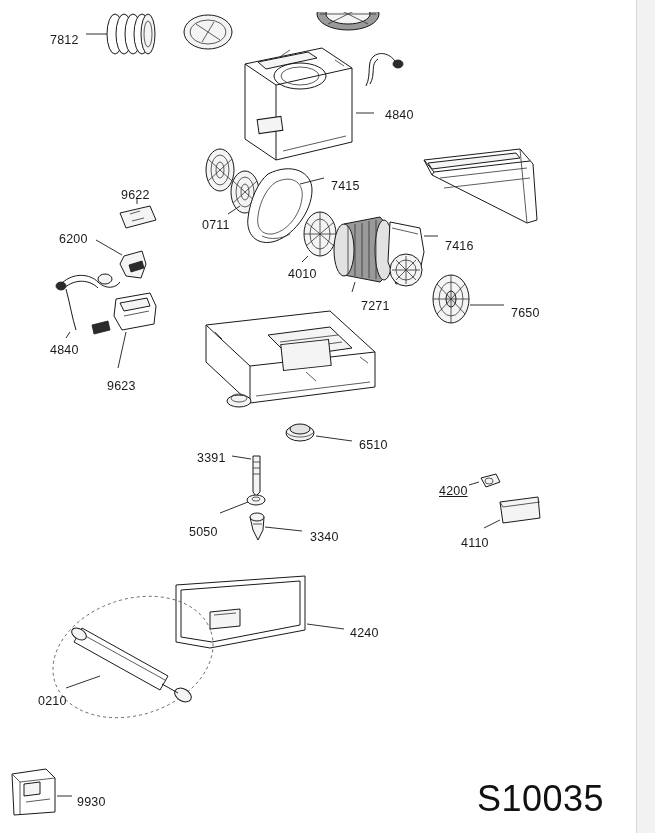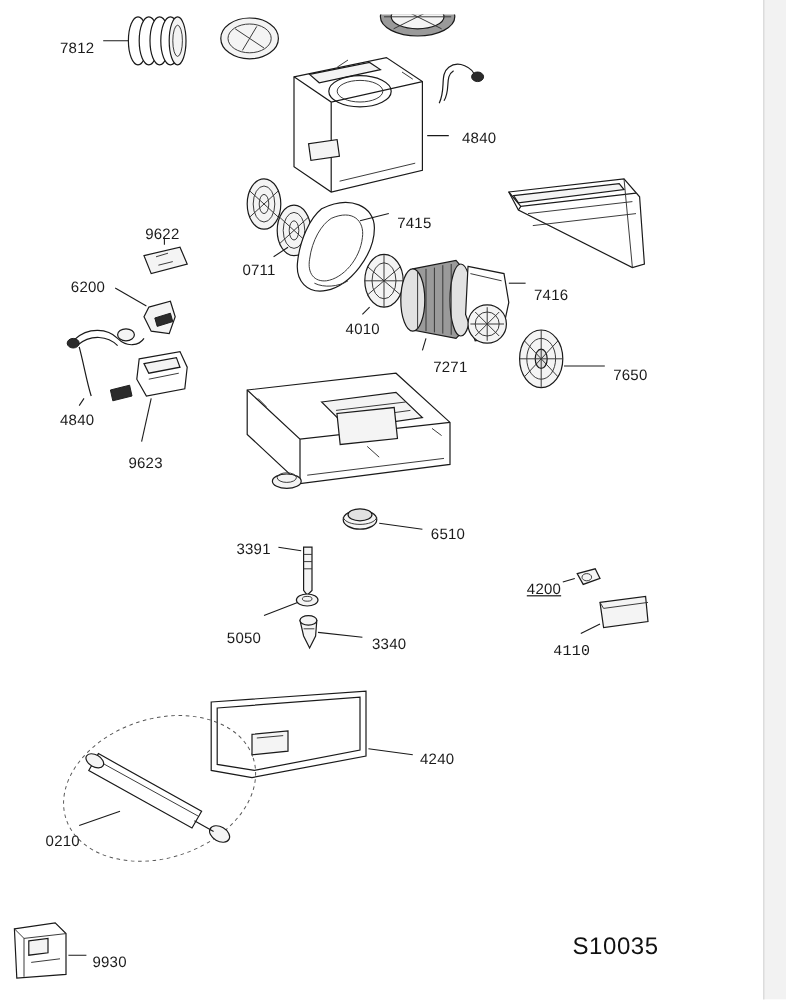--- a/index.html
+++ b/index.html
@@ -55,21 +55,21 @@
     position: absolute;
     font-family: "Liberation Sans", sans-serif;
     font-size: 12.5px;
     color: #1a1a1a;
     white-space: nowrap;
     letter-spacing: 0.2px;
   }
   .diagram-code {
     position: absolute;
     font-family: "Liberation Sans", sans-serif;
-    font-size: 20px;
+    font-size: 36px;
     color: #111111;
     letter-spacing: 0.5px;
     white-space: nowrap;
   }
   .stroke { fill: none; stroke: #1a1a1a; stroke-width: 1; }
   .stroke-thin { fill: none; stroke: #333333; stroke-width: 0.8; }
   .stroke-lead { fill: none; stroke: #1a1a1a; stroke-width: 0.9; }
   .fill-white { fill: #ffffff; stroke: #1a1a1a; stroke-width: 1; }
   .fill-light { fill: #f4f4f4; stroke: #1a1a1a; stroke-width: 1; }
   .fill-mid { fill: #e2e2e2; stroke: #1a1a1a; stroke-width: 1; }
@@ -309,21 +309,21 @@
     <div class="label" style="left:288px; top:255px;">4010</div>
     <div class="label" style="left:334px; top:287px;margin-left:27px;">7271</div>
     <div class="label" style="left:511px; top:294px;">7650</div>
     <div class="label" style="left:50px; top:331px;">4840</div>
     <div class="label" style="left:107px; top:367px;text-align:center;">9623</div>
     <div class="label" style="left:359px; top:426px;">6510</div>
     <div class="label" style="left:197px; top:439px;text-align:center;">3391</div>
     <div class="label" style="left:439px; top:472px;text-decoration:underline;">4200</div>
     <div class="label" style="left:189px; top:513px;">5050</div>
     <div class="label" style="left:310px; top:518px;">3340</div>
-    <div class="label" style="left:461px; top:524px;font-family:Liberation Mono, monospace;">4110</div>
+    <div class="label" style="left:461px; top:524px;">4110</div>
     <div class="label" style="left:350px; top:614px;">4240</div>
     <div class="label" style="left:38px; top:682px;">0210</div>
     <div class="label" style="left:77px; top:783px;">9930</div>
 
     <div class="diagram-code" style="left:477px; top:766px;">S10035</div>
   </div>
 
   <div class="gutter-edge"></div>
   <div class="gutter"></div>
 </div>

